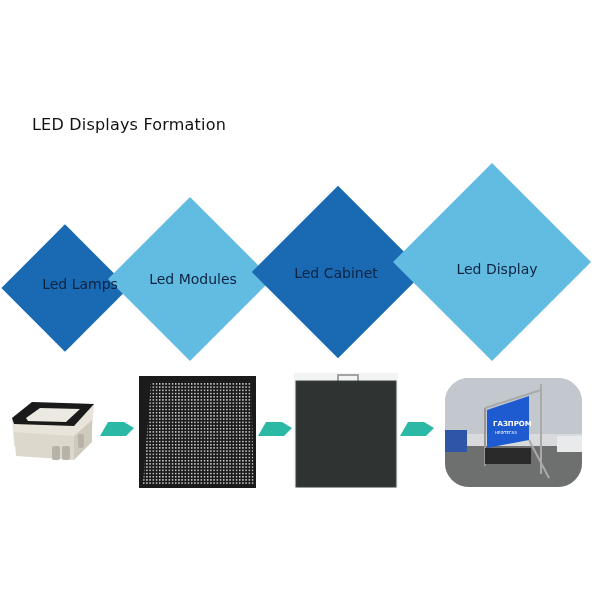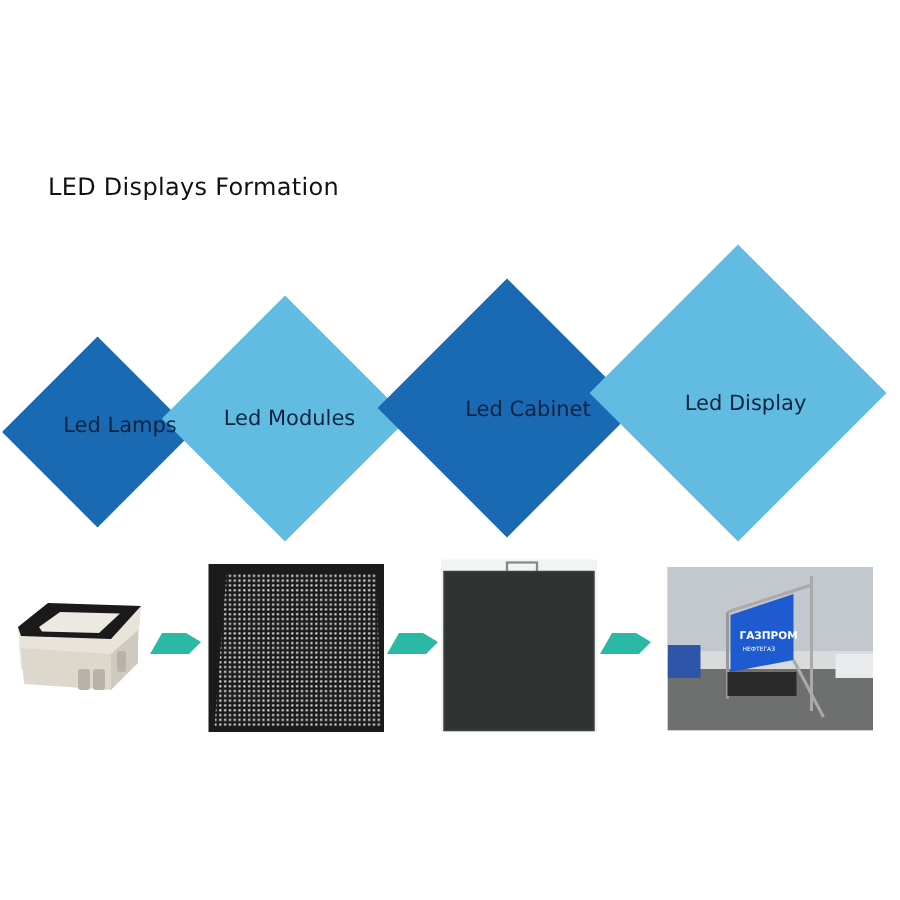--- a/index.html
+++ b/index.html
@@ -15,21 +15,21 @@
 
 <div class="title">LED Displays Formation</div>
 
 <div class="diamond" style="left:20px;top:243px;width:90px;height:90px;background:#1a69b3;"></div>
 <div class="diamond" style="left:132px;top:221px;width:116px;height:116px;background:#62bce2;"></div>
 <div class="diamond" style="left:277px;top:211px;width:122px;height:122px;background:#1a69b3;"></div>
 <div class="diamond" style="left:422px;top:192px;width:140px;height:140px;background:#62bce2;"></div>
 
 <div class="dlabel" style="left:80px;top:284px;">Led Lamps</div>
 <div class="dlabel" style="left:193px;top:279px;">Led Modules</div>
-<div class="dlabel" style="left:336px;top:273px;margin-left:16px;">Led Cabinet</div>
+<div class="dlabel" style="left:336px;top:273px;">Led Cabinet</div>
 <div class="dlabel" style="left:497px;top:269px;text-align:center;">Led Display</div>
 
 <div class="photo" style="left:8px;top:390px;width:90px;height:82px;">
   <svg width="90" height="82" viewBox="0 0 90 82">
     <polygon points="4,28 24,12 86,14 84,40 66,60 6,56" fill="#e8e4da"></polygon>
     <polygon points="6,42 66,46 66,70 8,66" fill="#ddd8cc"></polygon>
     <polygon points="66,46 84,30 84,52 66,70" fill="#cfcabe"></polygon>
     <polygon points="4,28 24,12 86,14 66,36 6,34" fill="#1a1a1a"></polygon>
     <polygon points="18,28 32,18 72,19 58,32 20,31" fill="#ece9e2"></polygon>
     <rect x="44" y="56" width="8" height="14" rx="2" fill="#b8b2a8"></rect>
@@ -62,21 +62,21 @@
     <rect x="44" y="2" width="20" height="8" fill="none" stroke="#888" stroke-width="1.5"></rect>
     <rect x="2" y="8" width="100" height="106" fill="#2f3433"></rect>
     <rect x="2" y="8" width="100" height="106" fill="none" stroke="#3c4241" stroke-width="1"></rect>
   </svg>
 </div>
 
 <svg class="arrow" style="left:400px;top:418px;" width="36" height="20" viewBox="0 0 36 20">
   <polygon points="0,18 8,4 24,4 34,10 26,18" fill="#2bb8a4"></polygon>
 </svg>
 
-<div class="photo" style="left:445px;top:378px;width:137px;height:109px;background:#b9bec4;">
+<div class="photo" style="left:445px;top:378px;width:137px;height:109px;background:#b9bec4;border-radius:24px;">
   <svg width="137" height="109" viewBox="0 0 137 109">
     <rect x="0" y="0" width="137" height="60" fill="#c3c8ce"></rect>
     <rect x="0" y="60" width="137" height="49" fill="#6e6f6f"></rect>
     <rect x="0" y="56" width="137" height="12" fill="#d8dadc"></rect>
     <rect x="0" y="52" width="22" height="22" fill="#2f55a8"></rect>
     <rect x="112" y="58" width="25" height="16" fill="#e8eaec"></rect>
     <polygon points="42,32 84,18 84,62 42,70" fill="#1f5bd0"></polygon>
     <text x="48" y="48" font-size="7" fill="#ffffff" font-family="DejaVu Sans, sans-serif" font-weight="bold">ГАЗПРОМ</text>
     <text x="50" y="56" font-size="4" fill="#ffffff" font-family="DejaVu Sans, sans-serif">НЕФТЕГАЗ</text>
     <line x1="40" y1="30" x2="40" y2="88" stroke="#999" stroke-width="2"></line>

